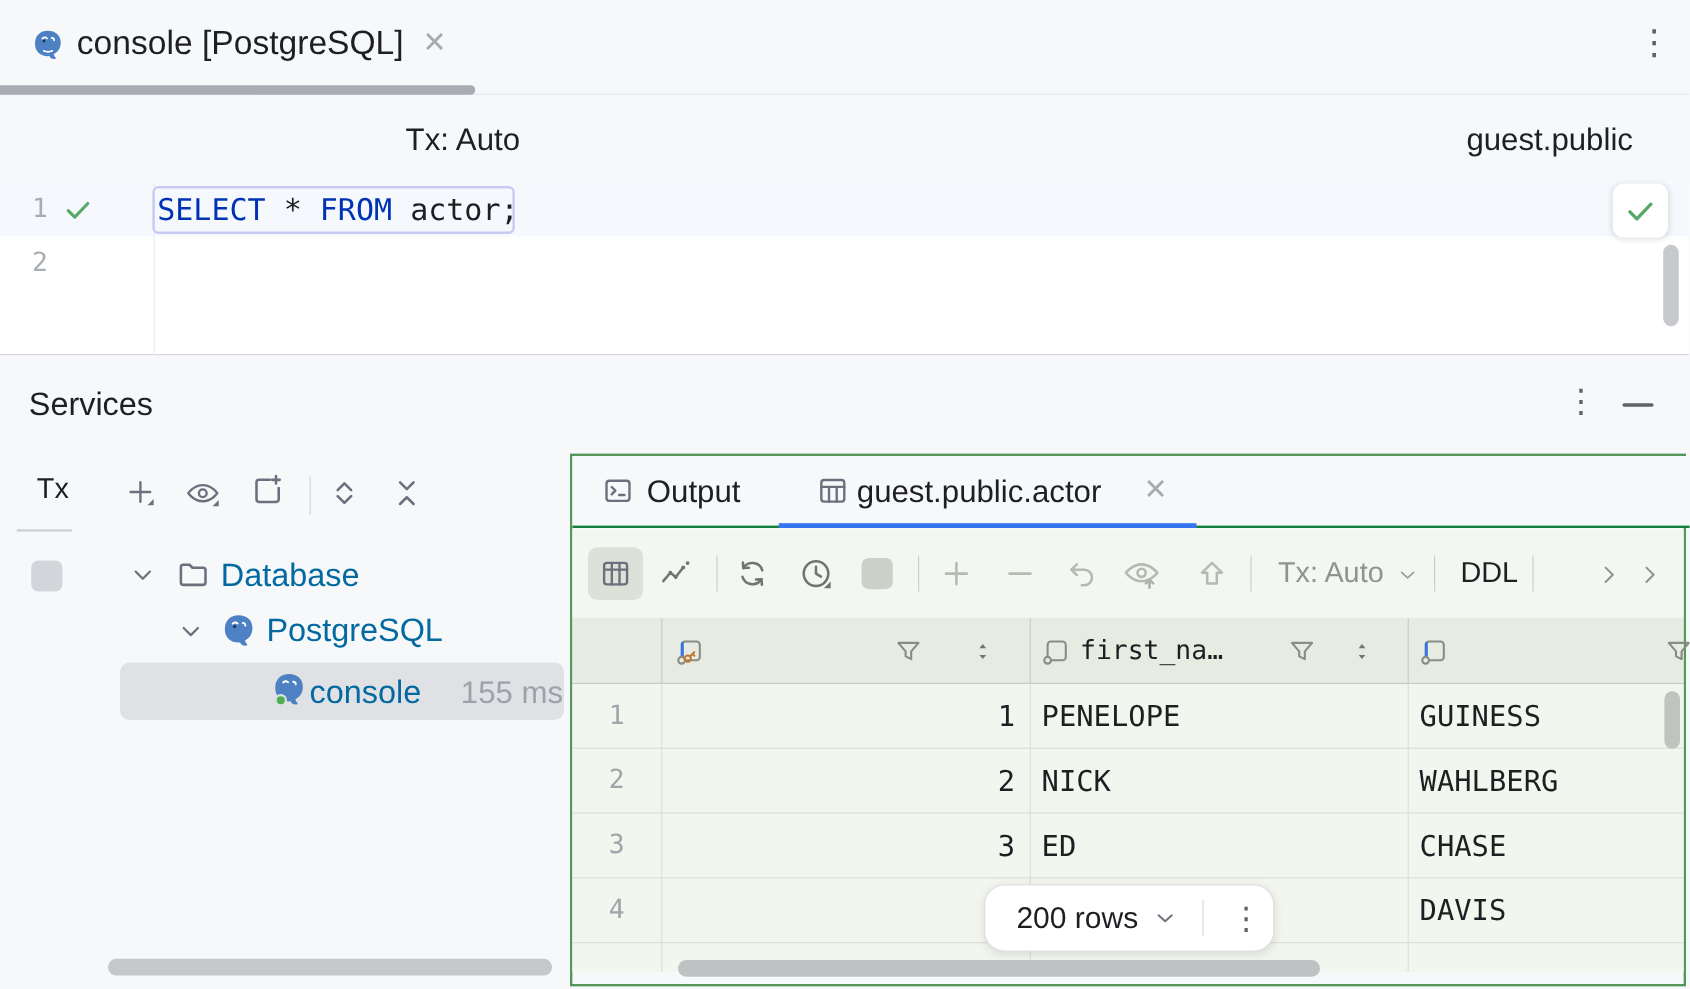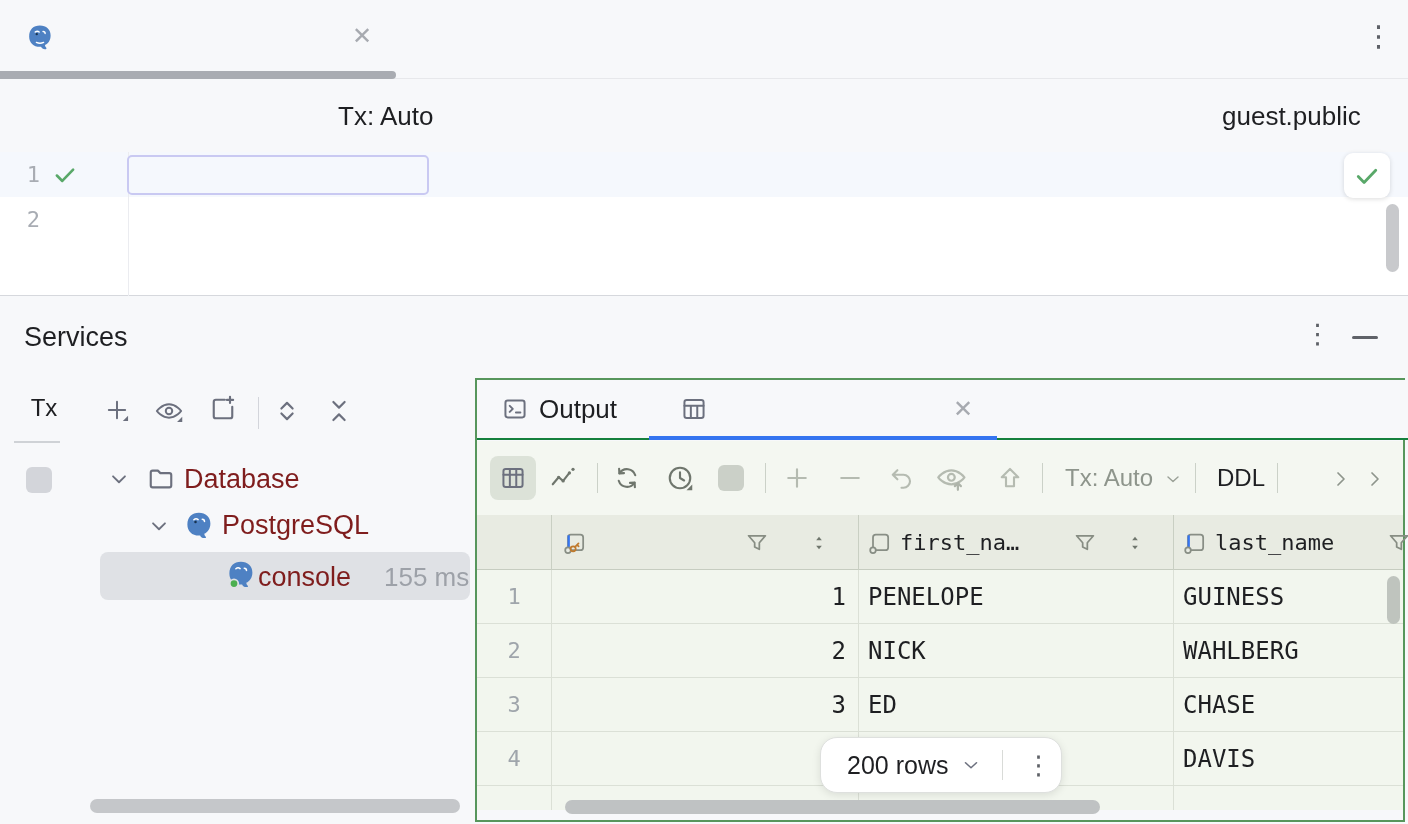--- a/index.html
+++ b/index.html
@@ -33,21 +33,21 @@
   #right-check-box { position:absolute; left:1344px; top:1px; width:46px; height:45px; background:#FFFFFF; border-radius:9px; box-shadow:0 1px 5px rgba(0,0,0,.14); display:flex; align-items:center; justify-content:center; }
   #ed-vscroll { position:absolute; left:1386px; top:52px; width:13px; height:68px; background:#C8C9CC; border-radius:7px; }
 
   
   #services-header { position:absolute; left:0; top:297px; width:1408px; height:81px; background:#F7F8FA; }
   #services-title { position:absolute; left:24px; top:0; height:81px; line-height:81px; font-size:27px; font-weight:normal; }
 
   
   #tx-tab-label { position:absolute; left:22px; top:378px; width:44px; height:60px; line-height:60px; font-size:24px; text-align:center; }
   #tx-underline { position:absolute; left:14px; top:441px; width:46px; height:2px; background:#CFD2D6; }
-  .tree-label { font-size:27px; color:#7f1d1d; }
+  .tree-label { font-size:27px; color:#0369a1; }
   .tree-time { font-size:26px; color:#9DA1A8; }
   #tree-sel { position:absolute; left:100px; top:552px; width:370px; height:48px; background:#DFE1E5; border-radius:8px; }
   #sv-hscroll { position:absolute; left:90px; top:799px; width:370px; height:14px; background:#C5C7CA; border-radius:7px; }
 
   
   #results { position:absolute; left:475px; top:378px; width:930px; height:444px; border:2px solid #57965C; background:#F7F8FA; }
   #res-tabs { position:absolute; left:0; top:0; width:1084px; height:60px; background:#F7F8FA; border-bottom:2px solid #15803d; }
   .res-tab-label { position:absolute; top:0; height:58px; line-height:58px; font-size:26px; }
   #res-tab-underline { position:absolute; left:172px; top:56px; width:348px; height:4px; background:#3574F0; }
   #res-toolbar { position:absolute; left:0; top:61px; width:926px; height:74px; background:#F4F7F1; }
@@ -75,20 +75,21 @@
 <div id="app">
 
   <div id="tabbar">
     <div class="abs" style="left:26px;top:23px;">
       <svg width="28" height="28" viewBox="0 0 24 24">
         <path fill="#4E81C3" d="M11.9 2.2c5.5 0 9.2 3.4 9.2 8.5 0 4.2-2.2 7.1-4.9 8.2.1 1 .5 1.8 1.2 2.4.4.4.2 1-.4 1.1-2 .3-3.4-.5-4.1-2.1-.3 0-.7.1-1 .1-5.5 0-9.2-3.5-9.2-8.9 0-5.9 3.7-9.3 9.2-9.3z"></path>
         <path d="M7.9 7.8c1-.9 2.5-.9 3.4-.1M14.6 7.3c1 0 1.8.8 1.8 1.8M8.9 16.6c2 .9 4.2.9 6.2 0" stroke="#FFFFFF" fill="none" stroke-width="1.2" stroke-linecap="round"></path>
         <circle cx="9.2" cy="9.6" r="1" fill="#17324F"></circle>
       </svg>
     </div>
+    <span id="tab-title">console [PostgreSQL]</span>
     <span class="abs close-x" style="left:352px;top:0;height:72px;line-height:72px;">✕</span>
     <span class="abs kebab-glyph" style="left:1364px;top:22px;">⋮</span>
     <div id="tab-underline"></div>
   </div>
 
   <div id="main-toolbar">
     <div class="abs" style="left:29px;top:101px;">
       <svg width="30" height="30" viewBox="0 0 24 24">
           <path d="M6.5 4.3 19.5 12 6.5 19.7Z" fill="none" stroke="#4AA04F" stroke-width="2" stroke-linejoin="round"></path>
         </svg>
@@ -161,20 +162,21 @@
     <div id="caret-line"></div>
     <div id="gutter-line"></div>
     <span class="lnum mono" style="left:14px;top:0;">1</span>
     <div class="abs" style="left:52px;top:10px;">
       <svg width="26" height="26" viewBox="0 0 24 24">
           <path d="M4.5 12.5l5 5L19.5 7" fill="none" stroke="#59A869" stroke-width="2.4" stroke-linecap="round" stroke-linejoin="round"></path>
         </svg>
     </div>
     <span class="lnum mono" style="left:14px;top:45px;">2</span>
     <div id="stmt-box"></div>
+    <div id="code-line1" class="mono"><span class="kw">SELECT</span><span> </span><span>*</span><span> </span><span class="kw">FROM</span><span> </span><span>actor</span><span>;</span></div>
     <div id="right-check-box">
       <svg width="28" height="28" viewBox="0 0 24 24">
           <path d="M4.5 12.5l5 5L19.5 7" fill="none" stroke="#59A869" stroke-width="2.4" stroke-linecap="round" stroke-linejoin="round"></path>
         </svg>
     </div>
     <div id="ed-vscroll"></div>
   </div>
 
   <div id="services-header">
     <span id="services-title">Services</span>
@@ -267,20 +269,21 @@
             <path d="M7.5 9.3l2.6 2.6-2.6 2.6M12.8 15h3.8"></path>
           </svg>
       </div>
       <span class="res-tab-label" style="left:62px;">Output</span>
       <div class="abs" style="left:203px;top:15px;">
         <svg width="28" height="28" viewBox="0 0 24 24" class="icon-stroke">
             <rect x="3.8" y="4.3" width="16.4" height="15.4" rx="2"></rect>
             <path d="M3.8 9.2h16.4M9.3 9.2v10.5M14.8 9.2v10.5"></path>
           </svg>
       </div>
+      <span class="res-tab-label" style="left:237px;">guest.public.actor</span>
       <span class="abs close-x" style="left:476px;top:0;height:58px;line-height:58px;">✕</span>
       <div id="res-tab-underline"></div>
     </div>
 
     <div id="res-toolbar">
       <div class="abs" style="left:13px;top:15px;width:46px;height:44px;background:#DCE2D8;border-radius:8px;">
         <svg width="28" height="28" viewBox="0 0 24 24" class="icon-stroke" style="margin:8px auto;">
             <rect x="3.8" y="4.3" width="16.4" height="15.4" rx="2"></rect>
             <path d="M3.8 9.2h16.4M9.3 4.3v15.4M14.8 4.3v15.4"></path>
           </svg>
@@ -404,21 +407,20 @@
           </svg>
       </div>
 
       <div class="abs" style="left:704px;top:14px;">
         <svg width="28" height="28" viewBox="0 0 24 24">
           <rect x="6" y="4.8" width="13" height="13.4" rx="2.4" fill="none" stroke="#888E85" stroke-width="1.5"></rect>
           <path d="M6.6 5.4v12.2" stroke="#3574F0" stroke-width="2"></path>
           <circle cx="6" cy="18.2" r="2.4" fill="#E8EBE2" stroke="#888E85" stroke-width="1.5"></circle>
         </svg>
       </div>
-      <span class="hdr-label" style="left:738px;">last_name</span>
       <div class="abs" style="left:908px;top:14px;">
         <svg width="28" height="28" viewBox="0 0 24 24" class="icon-stroke" style="stroke:#878D83;stroke-width:1.5;">
             <path d="M4.8 5.8h14.4l-5.2 6v5.6l-4-2v-3.6l-5.2-6z"></path>
           </svg>
       </div>
     </div>
 
     <div id="grid-body">
       <div class="body-vline" style="left:74px;"></div>
       <div class="body-vline" style="left:381px;"></div>

